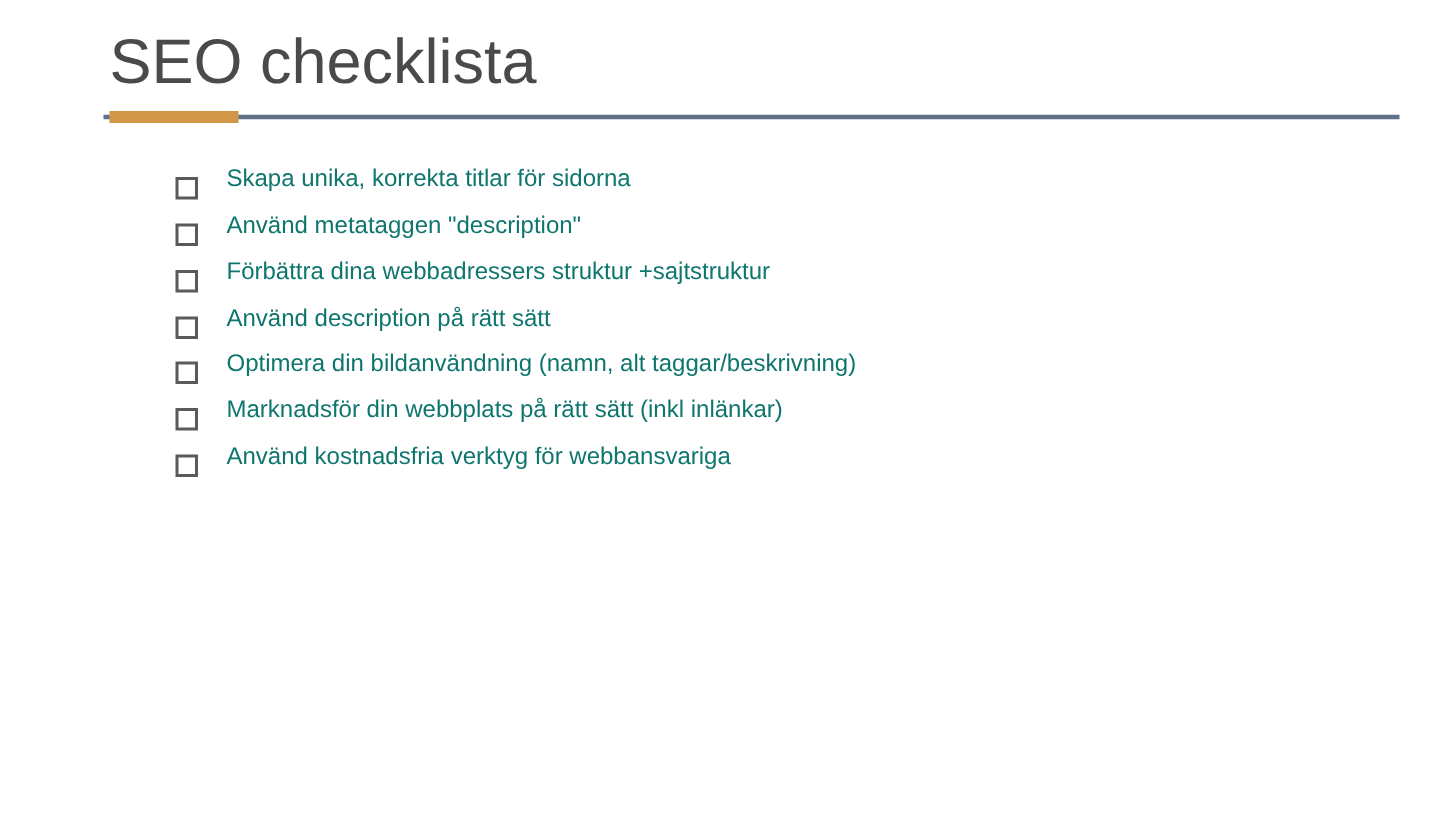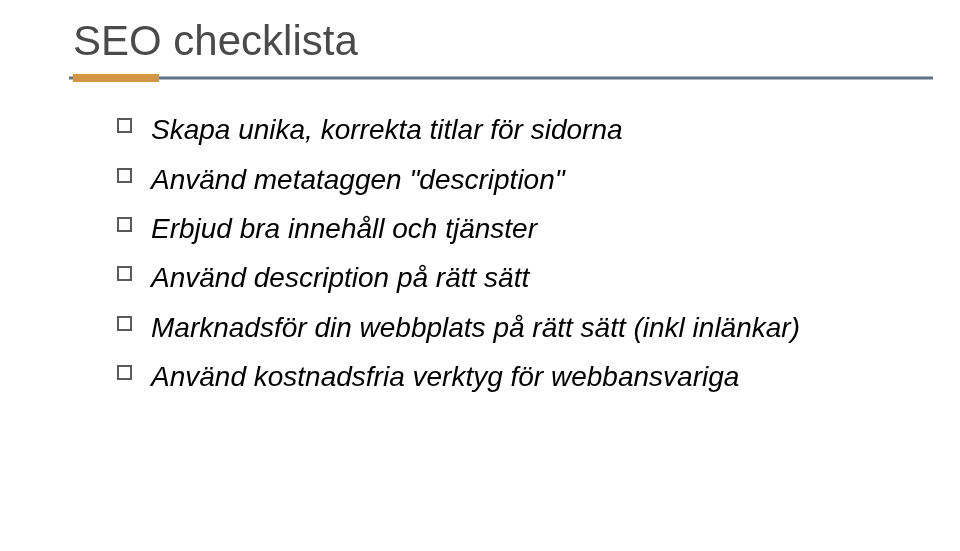--- a/index.html
+++ b/index.html
@@ -48,26 +48,25 @@
     height: 8px;
     background: #d19646;
   }
   ul.checklist {
     list-style: none;
     padding: 0 0 0 48px;
     margin: 0;
   }
   ul.checklist li {
     position: relative;
-    font-size: 28px;
+    font-size: 16px;
     line-height: 1.55;
-    color: #000000;
+    color: #0f766e;
     padding-left: 34px;
     margin-bottom: 6px;
-    font-style: italic;
   }
   ul.checklist li::before {
     content: "";
     position: absolute;
     left: 0;
     top: 10px;
     width: 15px;
     height: 15px;
     border: 2px solid #5a5a5a;
     box-sizing: border-box;
@@ -79,18 +78,19 @@
 
 <div class="slide">
   <h1 class="title">SEO checklista</h1>
   <div class="rule-wrap">
     <div class="rule-line"></div>
     <div class="rule-accent"></div>
   </div>
   <ul class="checklist">
     <li>Skapa unika, korrekta titlar för sidorna</li>
     <li>Använd metataggen "description"</li>
-    <li>Erbjud bra innehåll och tjänster</li>
+    <li>Förbättra dina webbadressers struktur +sajtstruktur</li>
     <li>Använd description på rätt sätt</li>
+    <li>Optimera din bildanvändning (namn, alt taggar/beskrivning)</li>
     <li>Marknadsför din webbplats på rätt sätt (inkl inlänkar)</li>
     <li>Använd kostnadsfria verktyg för webbansvariga</li>
   </ul>
 </div>
 
 </body></html>

